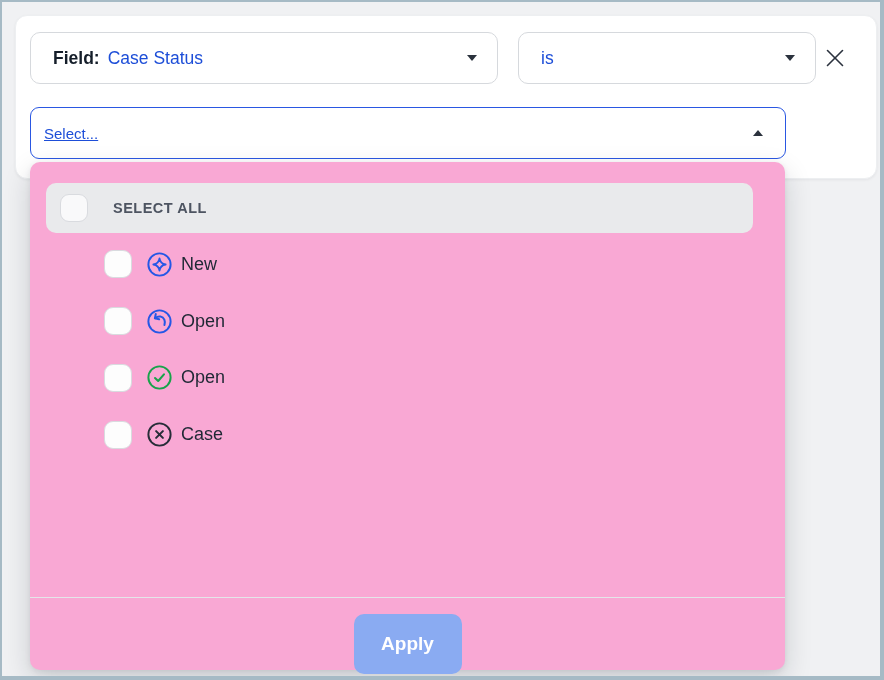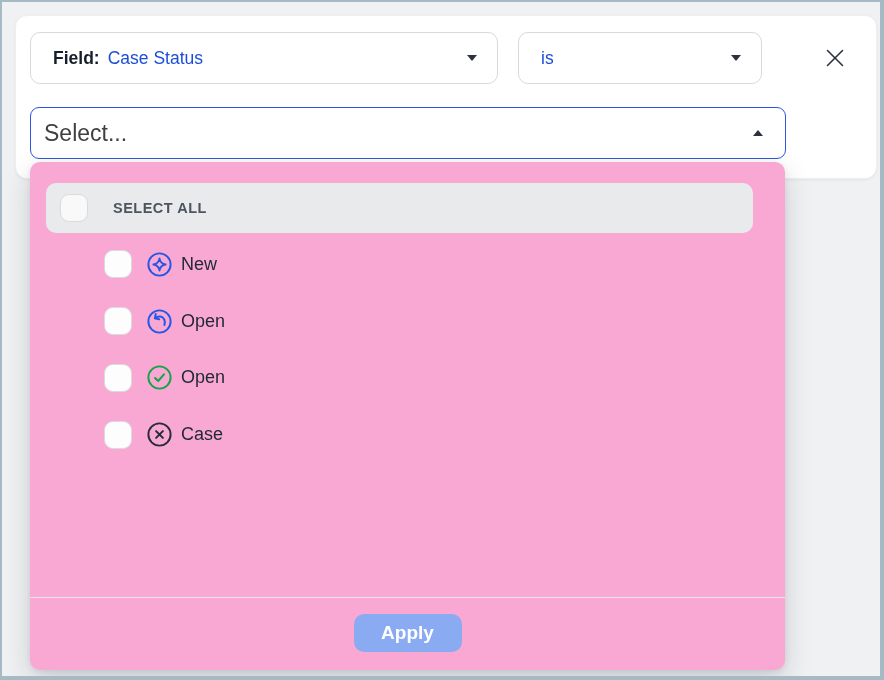--- a/index.html
+++ b/index.html
@@ -30,21 +30,21 @@
     height:52px;
     background:#fff;
     border:1px solid #d6d9dd;
     border-radius:10px;
     display:flex; align-items:center;
     padding:0 20px 0 22px;
     cursor:pointer;
     font-size:17.5px; color:#1c2430;
   }
   .dd-field { left:14px; top:16px; width:468px; }
-  .dd-operator { left:502px; top:16px; width:244px; }
+  .dd-operator { left:502px; top:16px; width:298px; }
   .dd-label { font-weight:bold; margin-right:8px; color:#151e2a; }
   .dd-value { color:#1d4ed8; }
   .spacer { flex:1; }
   .caret-down {
     width:0; height:0;
     border-left:5.5px solid transparent;
     border-right:5.5px solid transparent;
     border-top:6.5px solid #2b323d;
   }
   .caret-up {
@@ -63,21 +63,21 @@
   .select-input {
     position:absolute; left:14px; top:91px;
     width:756px; height:52px;
     background:#fff;
     border:1.5px solid #2a57e2;
     border-radius:9px;
     display:flex; align-items:center;
     padding:0 22px 0 13px;
     cursor:pointer;
   }
-  .select-placeholder { font-size:23px; color:#404040; flex:1; }
+  .select-placeholder { font-size:15px; color:#1d4ed8; flex:1;text-decoration:underline; }
   
   .popup {
     position:absolute; left:28px; top:160px;
     width:755px; height:508px;
     background:#f9a8d4;
     border-radius:10px;
     box-shadow:0 10px 28px rgba(16,24,40,.16), 0 2px 6px rgba(16,24,40,.08);
     z-index:5;
   }
   .select-all-row {
@@ -118,21 +118,21 @@
   .st-onhold { color:#6e737d; }
   .st-done { color:#17a34a; }
   .st-spam { color:#272d38; }
   .popup-divider {
     position:absolute; left:0; top:435px;
     width:100%; height:1px; background:#e4e6e9;
   }
   .apply-btn {
     position:absolute; left:50%; top:452px;
     transform:translateX(-50%);
-    width:108px; height:38px;
+    width:108px; height:60px;
     background:#8aabf2;
     color:#ffffff;
     font-family:inherit;
     font-size:19px; font-weight:bold;
     border:none; border-radius:10px;
     cursor:pointer;
   }
 </style>
 </head>
 <body>

